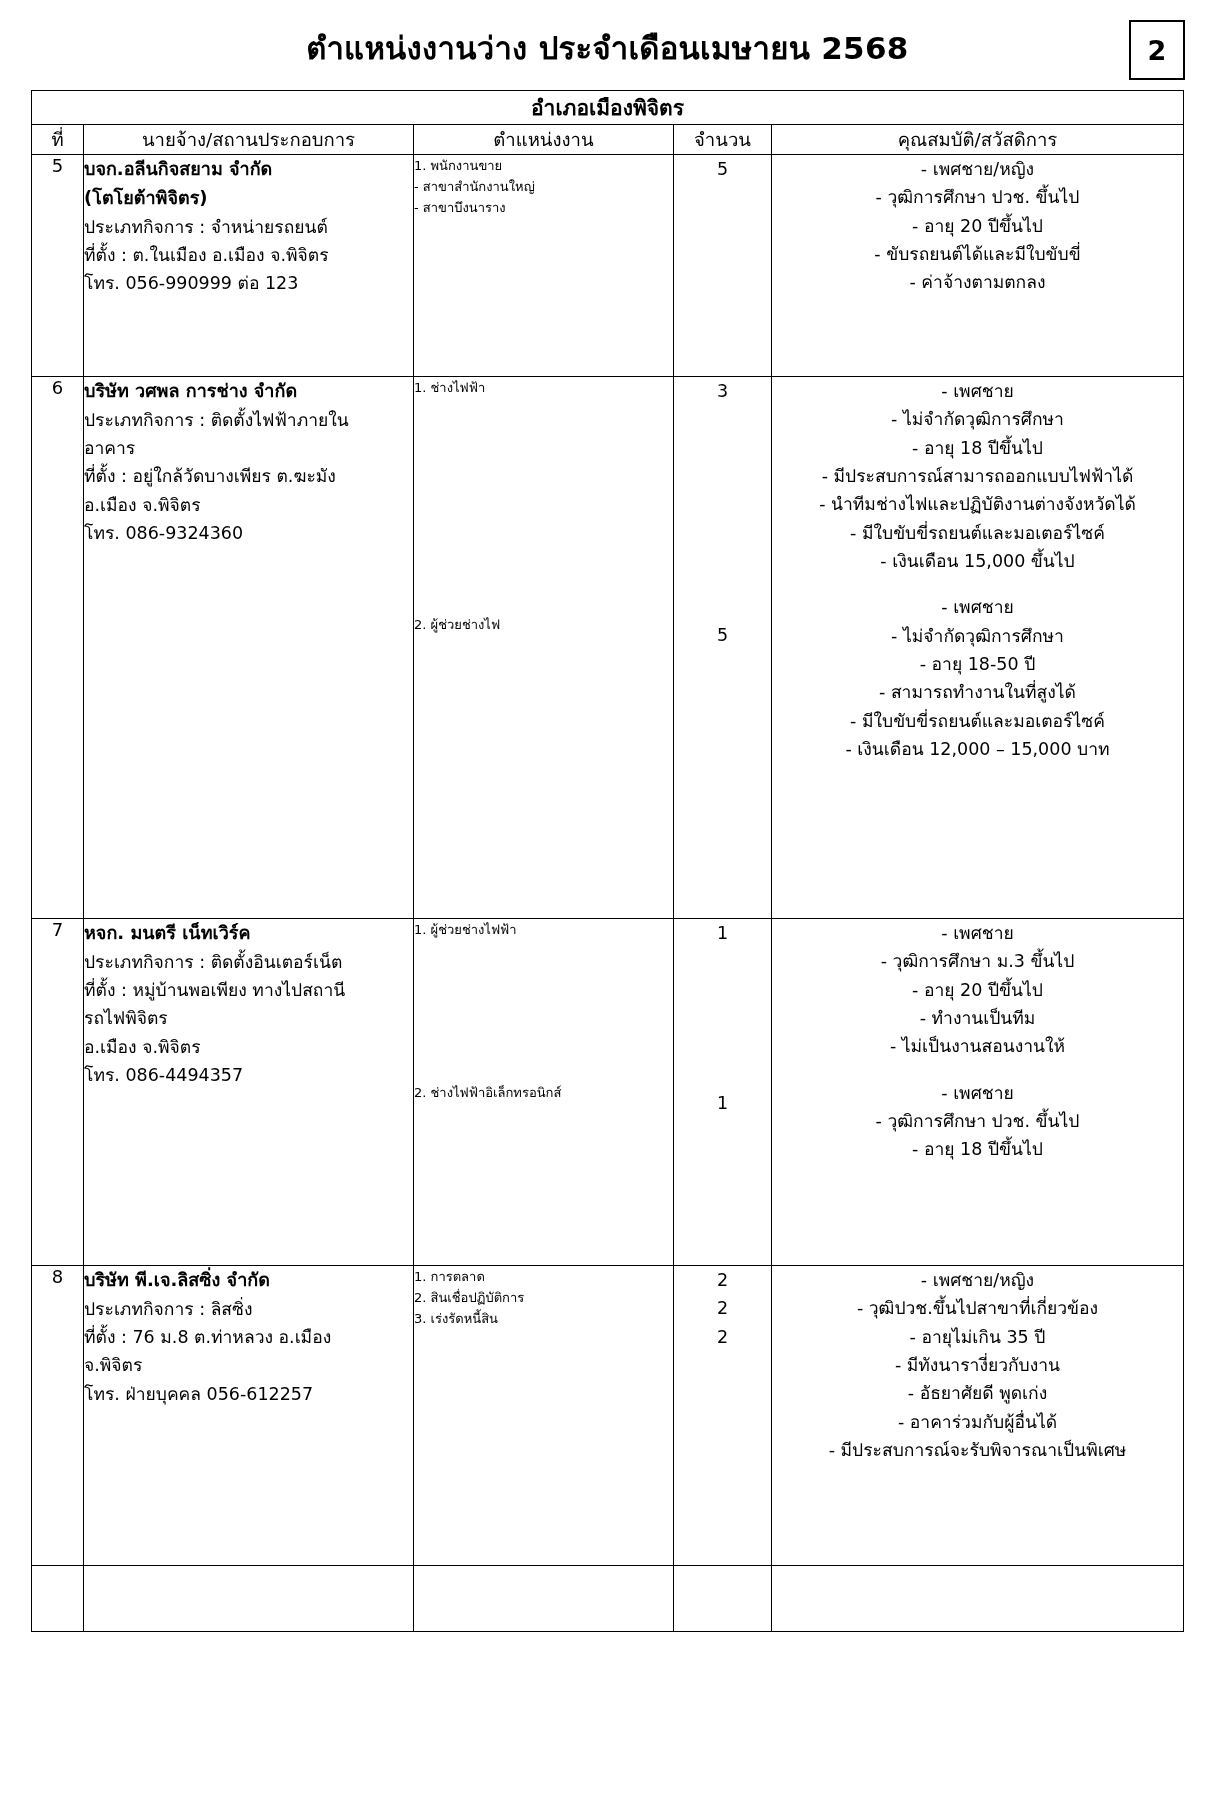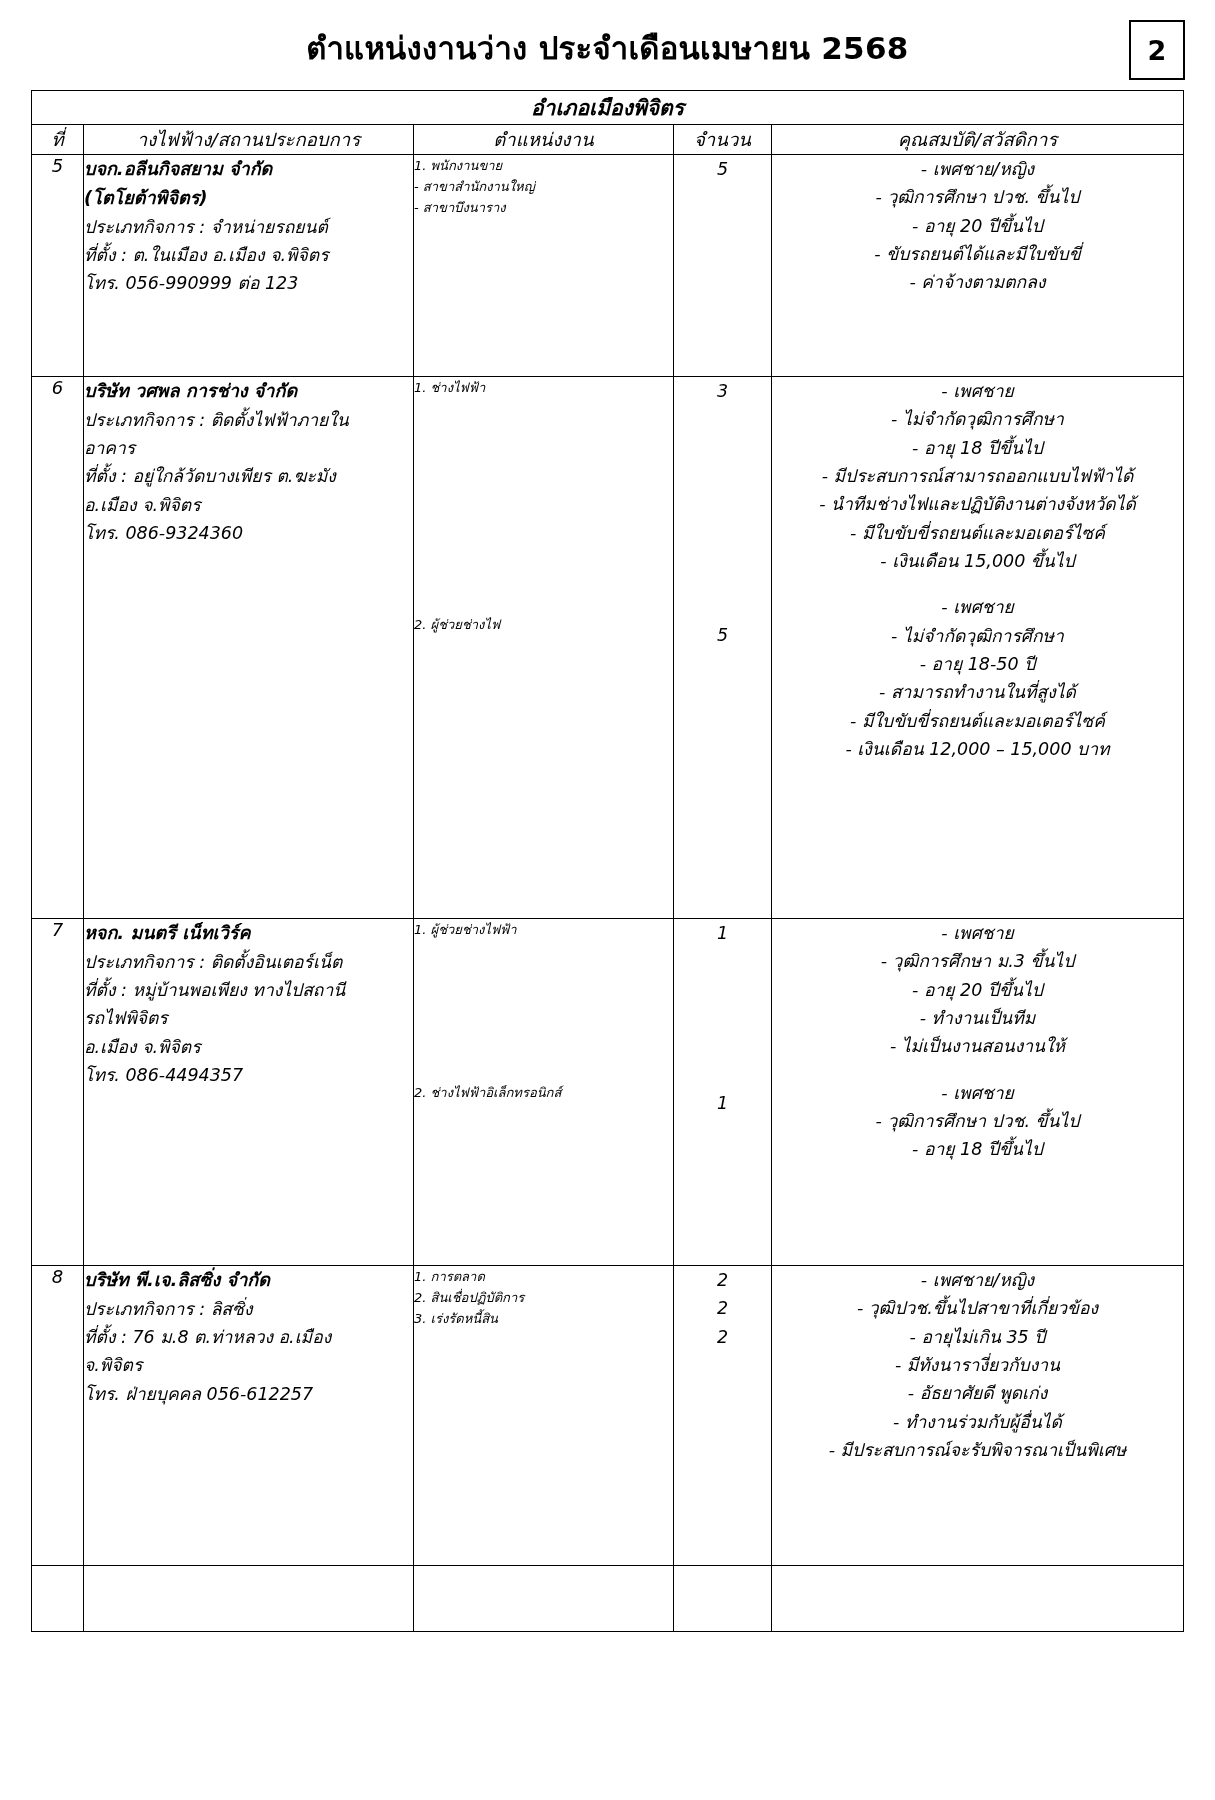--- a/index.html
+++ b/index.html
@@ -48,21 +48,20 @@
     align-items: center;
     justify-content: center;
     font-size: 27px;
     font-weight: bold;
   }
   table.jobs {
     border-collapse: collapse;
     width: 1152px;
     table-layout: fixed;
     margin: 0 auto;
-    font-style: italic;
   }
   table.jobs td, table.jobs th {
     border: 1.6px solid #000;
     vertical-align: top;
     padding: 0;
   }
   .district-cell {
     text-align: center;
     font-size: 21px;
     font-weight: bold;
@@ -134,21 +133,21 @@
         <col class="c-pos">
         <col class="c-qty">
         <col class="c-qual">
     </colgroup>
     <tbody>
       <tr>
         <td class="district-cell" colspan="5">อำเภอเมืองพิจิตร</td>
       </tr>
       <tr>
         <td class="col-head">ที่</td>
-        <td class="col-head">างไฟฟ้าง/สถานประกอบการ</td>
+        <td class="col-head">นายจ้าง/สถานประกอบการ</td>
         <td class="col-head">ตำแหน่งงาน</td>
         <td class="col-head">จำนวน</td>
         <td class="col-head">คุณสมบัติ/สวัสดิการ</td>
       </tr>
 
       <tr style="height:222px;">
         <td class="cell-no">5</td>
         <td class="cell-pad">
           <div class="emp-name">บจก.อลีนกิจสยาม จำกัด</div>
           <div class="emp-name">(โตโยต้าพิจิตร)</div>
@@ -258,21 +257,21 @@
         </td>
         <td class="cell-center" style="white-space:pre-line;">2
 2
 2</td>
         <td class="cell-pad">
           <div class="qual-line">- เพศชาย/หญิง</div>
           <div class="qual-line">- วุฒิปวช.ขึ้นไปสาขาที่เกี่ยวข้อง</div>
           <div class="qual-line">- อายุไม่เกิน 35 ปี</div>
           <div class="qual-line">- มีทังนารางี่ยวกับงาน</div>
           <div class="qual-line">- อัธยาศัยดี พูดเก่ง</div>
-          <div class="qual-line">- ทำงานร่วมกับผู้อื่นได้</div>
+          <div class="qual-line">- อาคาร่วมกับผู้อื่นได้</div>
           <div class="qual-line">- มีประสบการณ์จะรับพิจารณาเป็นพิเศษ</div>
         </td>
       </tr>
 
       <tr style="height:66px;">
         <td></td>
         <td></td>
         <td></td>
         <td></td>
         <td></td>

